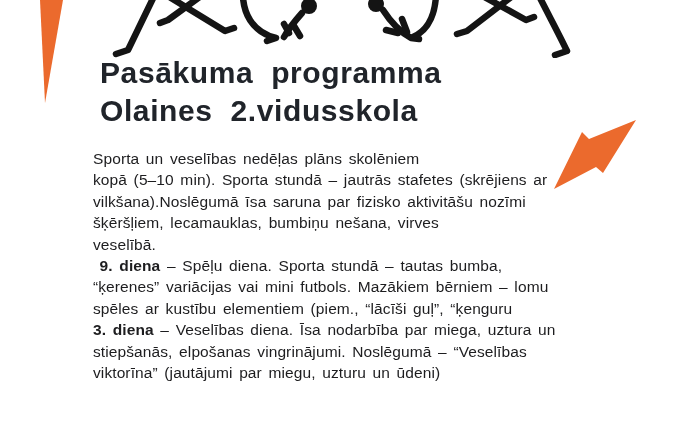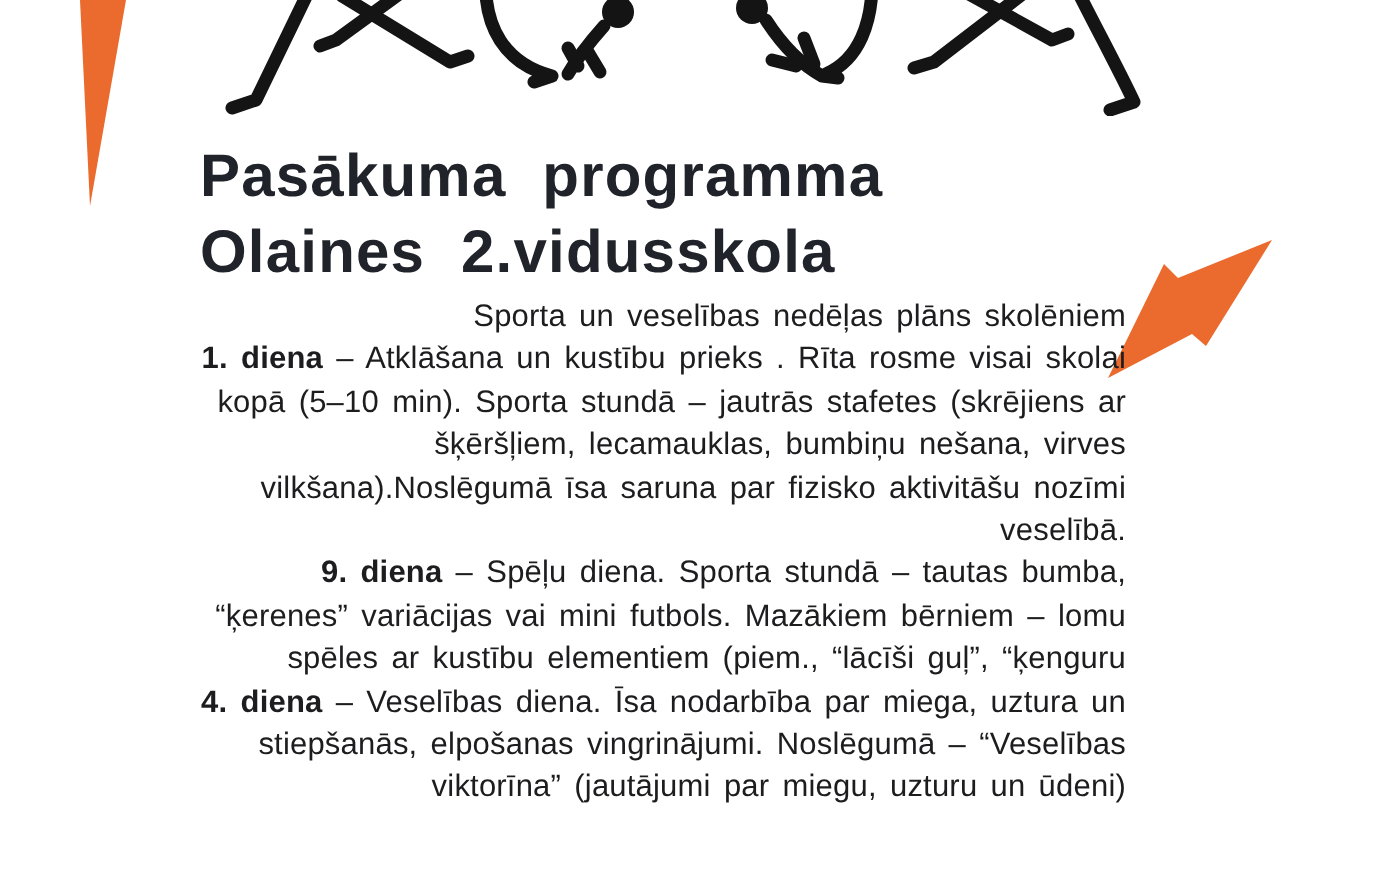--- a/index.html
+++ b/index.html
@@ -19,39 +19,39 @@
     position: absolute; left: 95px; top: 0; width: 505px; height: 58px;
     overflow: hidden;
   }
   .wedge-svg {
     position: absolute; left: 0; top: 0; width: 80px; height: 112px;
   }
   .flash-svg {
     position: absolute; left: 540px; top: 110px; width: 110px; height: 90px;
   }
   .title {
-    position: absolute; left: 100px; top: 70px;
+    position: absolute; left: 100px; top: 54px;
     margin: 0;
     font-size: 30px;
     font-weight: bold;
     line-height: 38px;
     letter-spacing: 0.6px;
     word-spacing: 9px;
     color: #20242a;
   }
   .bodytext {
     position: absolute; left: 93px; top: 148px;
     width: 470px;
     font-size: 15.5px;
     line-height: 21.4px;
     color: #1d1d1f;
     word-spacing: 2.2px;
     letter-spacing: 0.1px;
   }
-  .bodytext .line { white-space: pre-wrap; text-align: right; }
+  .bodytext .line { white-space: pre-wrap; }
   .bodytext .b { font-weight: bold; }
 </style>
 </head>
 <body>
 
 <div class="page">
 
   <svg class="figures-svg" viewBox="0 0 505 58" aria-hidden="true">
     <g fill="none" stroke="#141414" stroke-width="6.5" stroke-linecap="round" stroke-linejoin="round">
 
@@ -87,26 +87,25 @@
     <polygon class="accent-fill" points="96,10 63,63 56,57 14,79 42,22 49,29" fill="#EB6A2D"></polygon>
   </svg>
 
   <h1 class="title">
     <div>Pasākuma programma</div>
     <div>Olaines 2.vidusskola</div>
   </h1>
 
   <div class="bodytext">
       <div class="line"><span>Sporta un veselības nedēļas plāns skolēniem</span></div>
-      <div class="line"><span class="b"> 1. diena</span><span> – Atklāšana un kustību prieks . Rīta rosme visai skolai</span></div>
       <div class="line"><span>kopā (5–10 min). Sporta stundā – jautrās stafetes (skrējiens ar</span></div>
+      <div class="line"><span>vilkšana).Noslēgumā īsa saruna par fizisko aktivitāšu nozīmi</span></div>
       <div class="line"><span>šķēršļiem, lecamauklas, bumbiņu nešana, virves</span></div>
-      <div class="line"><span>vilkšana).Noslēgumā īsa saruna par fizisko aktivitāšu nozīmi</span></div>
       <div class="line"><span>veselībā.</span></div>
       <div class="line"><span class="b"> 9. diena</span><span> – Spēļu diena. Sporta stundā – tautas bumba,</span></div>
       <div class="line"><span>“ķerenes” variācijas vai mini futbols. Mazākiem bērniem – lomu</span></div>
       <div class="line"><span>spēles ar kustību elementiem (piem., “lācīši guļ”, “ķenguru</span></div>
-      <div class="line"><span class="b">4. diena</span><span> – Veselības diena. Īsa nodarbība par miega, uztura un</span></div>
+      <div class="line"><span class="b">3. diena</span><span> – Veselības diena. Īsa nodarbība par miega, uztura un</span></div>
       <div class="line"><span>stiepšanās, elpošanas vingrinājumi. Noslēgumā – “Veselības</span></div>
       <div class="line"><span>viktorīna” (jautājumi par miegu, uzturu un ūdeni)</span></div>
     </div>
 
 </div>
 
 </body></html>

